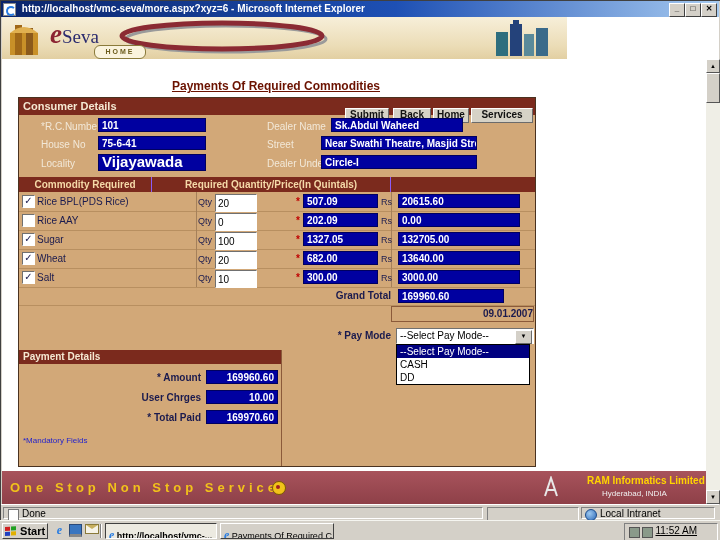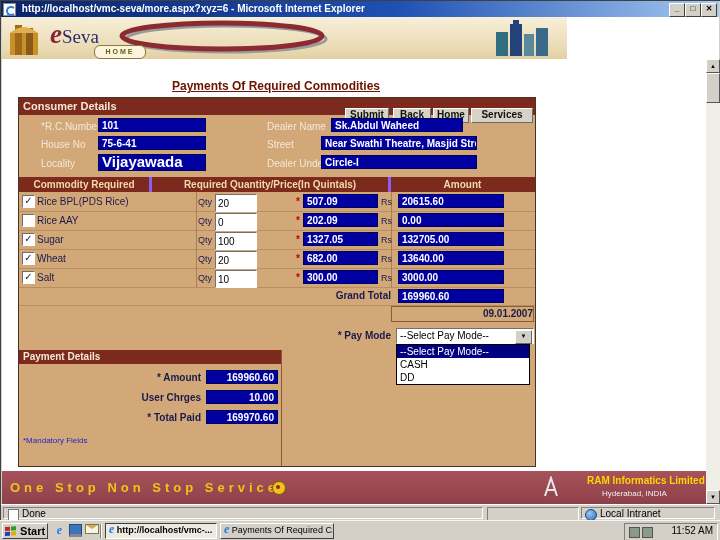--- a/index.html
+++ b/index.html
@@ -46,36 +46,36 @@
   .hbtn{position:absolute;top:2px;height:13px;background:#D6D2C6;
     border:1px solid;border-color:#FFF #6B6B6B #6B6B6B #FFF;
     font-size:10px;line-height:12px;text-align:center;color:#111;margin-top:8px;}
 
   .flabel{position:absolute;font-size:10px;color:#F2E8D8;line-height:15px;white-space:nowrap;margin-left:18px;}
   .navy{position:absolute;background:#0000A0;border:1px solid #000060;color:#fff;
     font-weight:bold;font-size:10px;line-height:12px;padding:1px 3px;box-sizing:border-box;
     white-space:nowrap;overflow:hidden;}
 
   .chead{position:absolute;top:0;height:15px;line-height:15px;text-align:center;
-    font-size:10px;font-weight:bold;color:#F5D9A8;border-right:3px solid #8b5cf6;
+    font-size:10px;font-weight:bold;color:#F5D9A8;border-right:1px solid #8b5cf6;
     box-sizing:border-box;}
   .crow{position:absolute;left:0;width:516px;height:19px;border-bottom:1px solid #B88F60;}
   .colline{position:absolute;top:0;height:19px;border-left:1px solid #A5805A;}
   .chk{position:absolute;left:3px;top:3px;width:11px;height:11px;background:#fff;
     border:1px solid;border-color:#707070 #fff #fff #707070;color:#1A1A4E;
     font-size:10px;line-height:10px;text-align:center;}
   .cname{position:absolute;left:18px;top:4px;font-size:10px;color:#1A1A4E;white-space:nowrap;}
   .qlbl{position:absolute;left:179px;top:5px;font-size:9px;color:#1A1A4E;}
   .qin{position:absolute;left:196px;top:2px;width:42px;height:13px;background:#fff;
     border:1px solid;border-color:#707070 #fff #fff #707070;font-size:10px;padding:8px 2px;
     box-sizing:border-box;font-family:"Liberation Sans",sans-serif;}
   .star{position:absolute;left:277px;top:4px;color:#C00000;font-weight:bold;font-size:10px;}
   .price{left:284px;top:2px;width:75px;height:14px;}
   .rslbl{position:absolute;left:362px;top:5px;font-size:9px;color:#1A1A4E;}
-  .amt{left:379px;top:2px;width:106px;height:14px;}
+  .amt{left:379px;top:2px;width:122px;height:14px;}
 
   .plabel{position:absolute;font-size:10px;font-weight:bold;color:#1A1A4E;text-align:right;
     white-space:nowrap;}
   .pfield{text-align:right;}
 
   #combobox{position:absolute;left:377px;top:230px;width:138px;height:16px;background:#fff;
     border:1px solid;border-color:#707070 #fff #fff #707070;box-sizing:border-box;}
   #combobox .cbtext{position:absolute;left:3px;top:1px;font-size:10px;color:#000;white-space:nowrap;}
   #cbarrow{position:absolute;right:1px;top:1px;width:15px;height:12px;background:#D4D0C8;
     border:1px solid;border-color:#fff #6B6B6B #6B6B6B #fff;font-size:6px;line-height:11px;
@@ -130,29 +130,29 @@
   .eicon{font-family:"Liberation Serif",serif;font-style:italic;font-weight:bold;
     color:#2A7DE1;font-size:12px;}
   .deskicon{display:inline-block;width:11px;height:9px;background:#3A76C0;
     border:1px solid #2A4A7A;border-bottom:3px solid #888;}
   .mailicon{display:inline-block;width:12px;height:8px;background:#F6F3E8;
     border:1px solid #8A7A3A;position:relative;}
   .mailicon::after{content:"";position:absolute;left:0;top:0;border:5px solid transparent;
     border-top:4px solid #C8B060;border-width:4px 6px 0 6px;}
   .taskdiv{position:absolute;left:100px;top:3px;height:14px;border-left:1px solid #808080;
     border-right:1px solid #fff;}
-  .taskbtn{position:absolute;top:2px;height:16px;font-size:9px;line-height:11px;
+  .taskbtn{position:absolute;top:2px;height:16px;font-size:9px;line-height:22px;
     white-space:nowrap;overflow:hidden;padding:0 3px;box-sizing:border-box;}
   #task1{left:105px;width:112px;background:#ECEAE1;border:1px solid;
     border-color:#404040 #fff #fff #404040;font-weight:bold;}
   #task2{left:220px;width:114px;background:#D4D0C8;border:1px solid;
     border-color:#fff #404040 #404040 #fff;}
   #tray{position:absolute;right:2px;top:2px;width:92px;height:16px;border:1px solid;
     border-color:#808080 #fff #fff #808080;font-size:10px;line-height:14px;}
-  #trtime{position:absolute;right:4px;top:0;}
+  #trtime{position:absolute;right:20px;top:0;text-decoration:underline;}
   .trico{position:absolute;top:3px;width:9px;height:9px;background:#8A9A8A;
     border:1px solid #555;}
 </style>
 </head>
 <body>
 
 <div id="window">
 
   <div id="titlebar">
     <span class="ticon"></span>
@@ -214,21 +214,20 @@
 
         <span class="flabel" style="left:4px;top:41px">Locality</span>
         <div class="navy" style="left:79px;top:39px;width:108px;height:17px;font-size:15px">Vijayawada</div>
         <span class="flabel" style="left:230px;top:41px">Dealer Under</span>
         <div class="navy" style="left:302px;top:40px;width:156px;height:14px">Circle-I</div>
       </div>
 
       <div class="maroonbar" style="position:absolute;left:0;top:79px;width:516px;height:15px">
         <div class="chead" style="left:0;width:133px">Commodity Required</div>
         <div class="chead" style="left:133px;width:239px">Required Quantity/Price(In Quintals)</div>
-        <div class="chead" style="left:372px;width:143px;border-right:none">Amount</div>
       </div>
 
       <div class="crow" style="top:94px">
         <div class="colline" style="left:177px"></div>
           <div class="colline" style="left:372px"></div>
         <span class="chk"><span>✓</span></span>
         <span class="cname">Rice BPL(PDS Rice)</span>
         <span class="qlbl">Qty</span>
         <input class="qin" value="20" style="">
         <span class="star">*</span>

